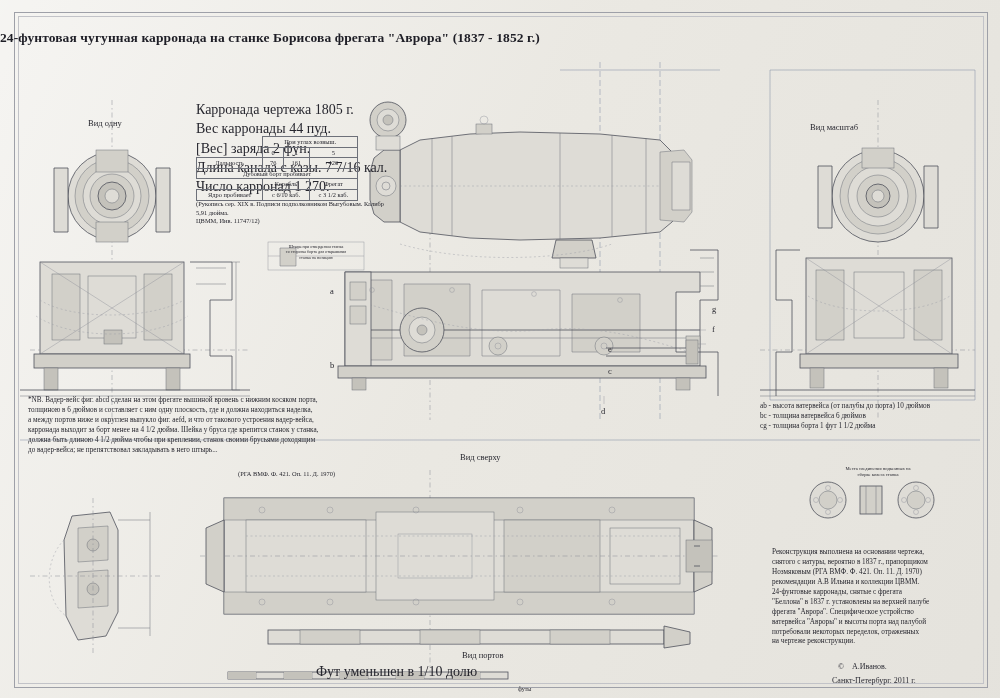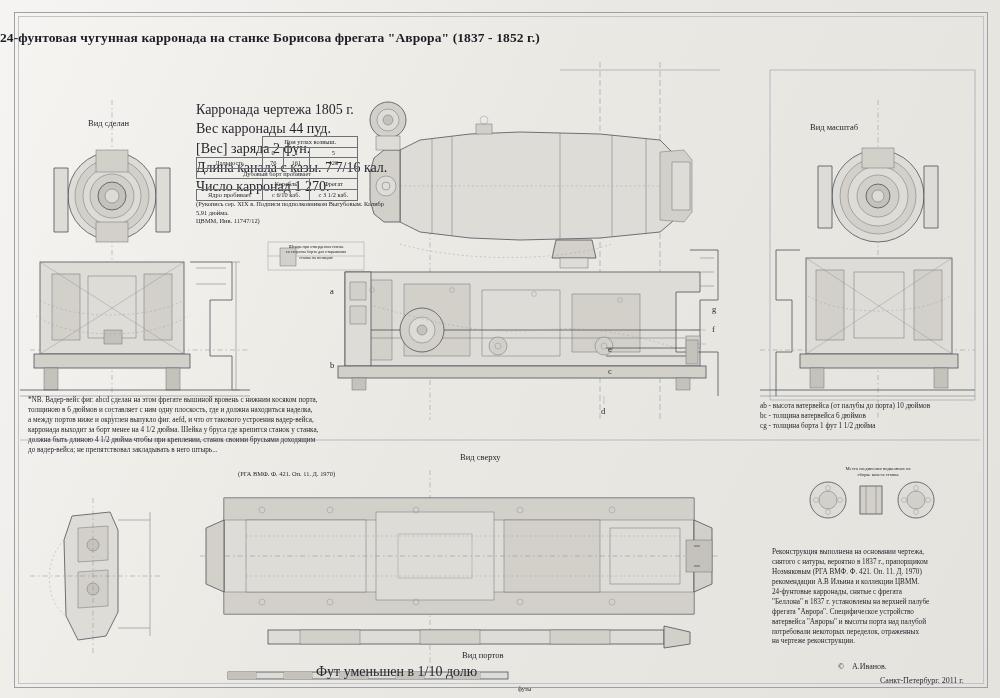--- a/index.html
+++ b/index.html
@@ -325,21 +325,21 @@
       <line class="s-thin" x1="452" y1="672" x2="452" y2="679"></line>
       <line class="s-thin" x1="480" y1="672" x2="480" y2="679"></line>
       <rect class="f-dk" x="228" y="672" width="28" height="7"></rect>
       <rect class="f-dk" x="284" y="672" width="28" height="7"></rect>
       <rect class="f-dk" x="340" y="672" width="28" height="7"></rect>
       <rect class="f-dk" x="396" y="672" width="28" height="7"></rect>
       <rect class="f-dk" x="452" y="672" width="28" height="7"></rect>
     </g>
   </svg>
 
-  <div class="lbl" style="left:88px;top:118px;">Вид сделан</div>
+  <div class="lbl" style="left:88px;top:118px;">Вид одну</div>
   <div class="lbl" style="left:810px;top:122px;">Вид масштаб</div>
   <div class="lbl" style="left:460px;top:452px;">Вид сверху</div>
   <div class="lbl" style="left:462px;top:650px;">Вид портов</div>
 
   <div class="blk" style="left:196px;top:64px;width:200px;font-size:14px;margin-top:36px;">Карронада чертежа 1805 г.
 Вес карронады 44 пуд.
 [Вес] заряда 2 фун.
 Длина канала с казы. 7 7/16 кал.
 Число карронад 1 270.</div>
   <div class="blk sm" style="left:196px;top:200px;width:200px;">(Рукопись сер. XIX в. Подписи подполковником Выгубовым. Калибр 5,91 дюйма.
@@ -407,21 +407,21 @@
 фрегата "Аврора". Специфическое устройство
 ватервейса "Авроры" и высоты порта над палубой
 потребовали некоторых переделок, отраженных
 на чертеже реконструкции.</div>
 
   <div class="lbl" style="left:316px;top:664px;font-size:14px;">Фут уменьшен в 1/10 долю</div>
   <div class="lbl" style="left:518px;top:686px;font-size:6px;">футы</div>
 
   <div class="copyline" style="left:838px;top:662px;">©</div>
   <div class="copyline" style="left:852px;top:662px;">А.Иванов.</div>
-  <div class="copyline" style="left:880px;top:676px;">Санкт-Петербург. 2011 г.</div>
+  <div class="copyline" style="left:832px;top:676px;">Санкт-Петербург. 2011 г.</div>
 
   <div class="lbl" style="left:601px;top:406px;">d</div>
   <div class="lbl" style="left:608px;top:366px;">c</div>
   <div class="lbl" style="left:608px;top:344px;">e</div>
   <div class="lbl" style="left:712px;top:324px;">f</div>
   <div class="lbl" style="left:712px;top:304px;">g</div>
   <div class="lbl" style="left:330px;top:286px;">a</div>
   <div class="lbl" style="left:330px;top:360px;">b</div>
 
 </div>

